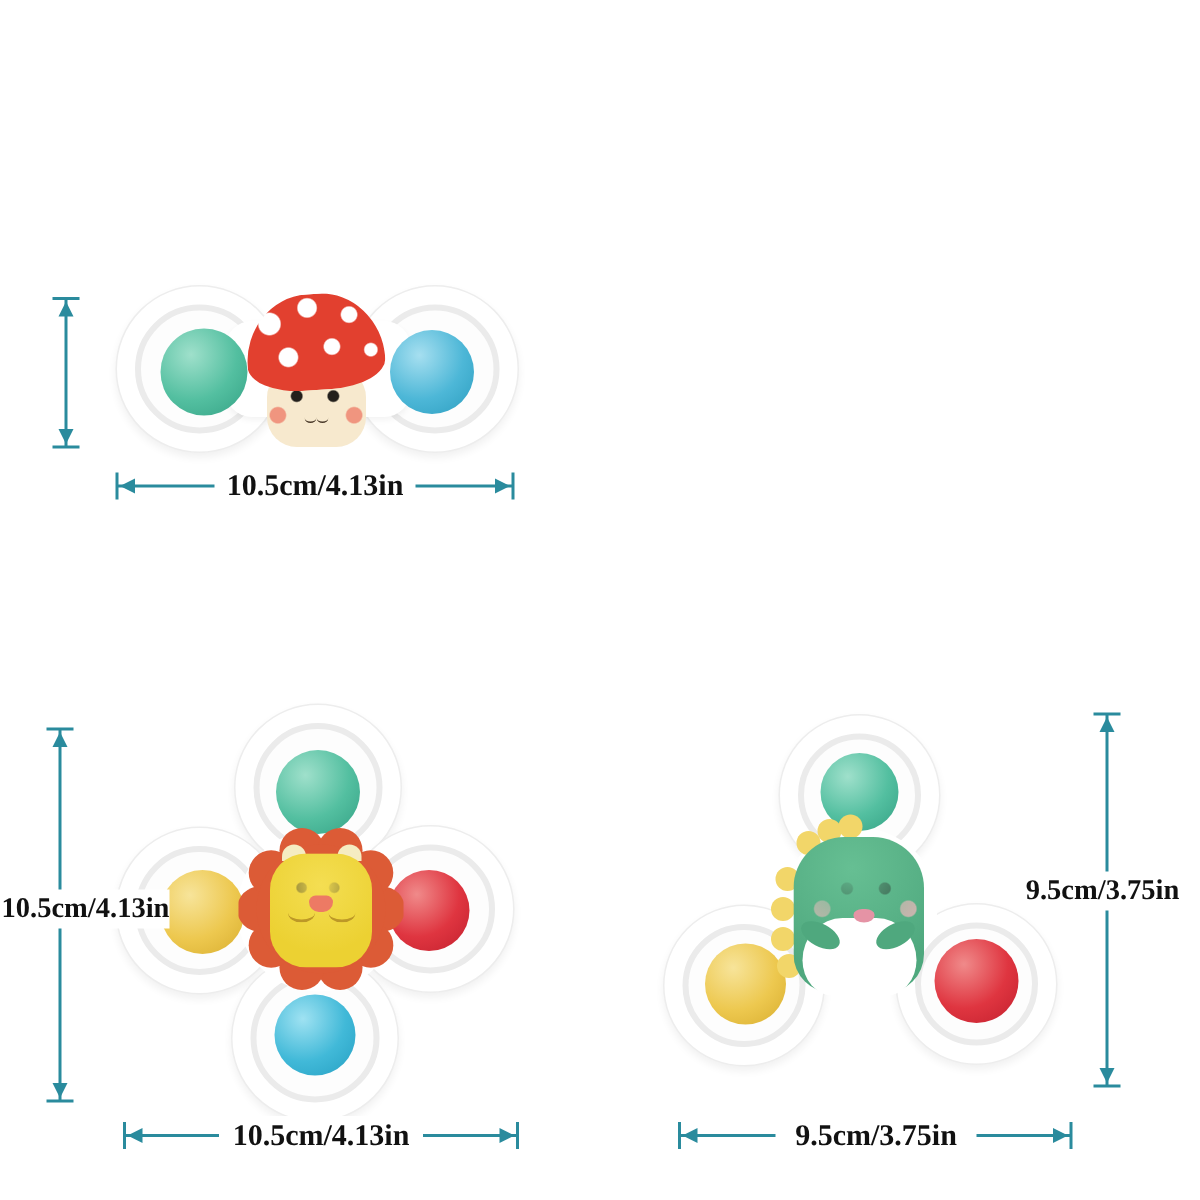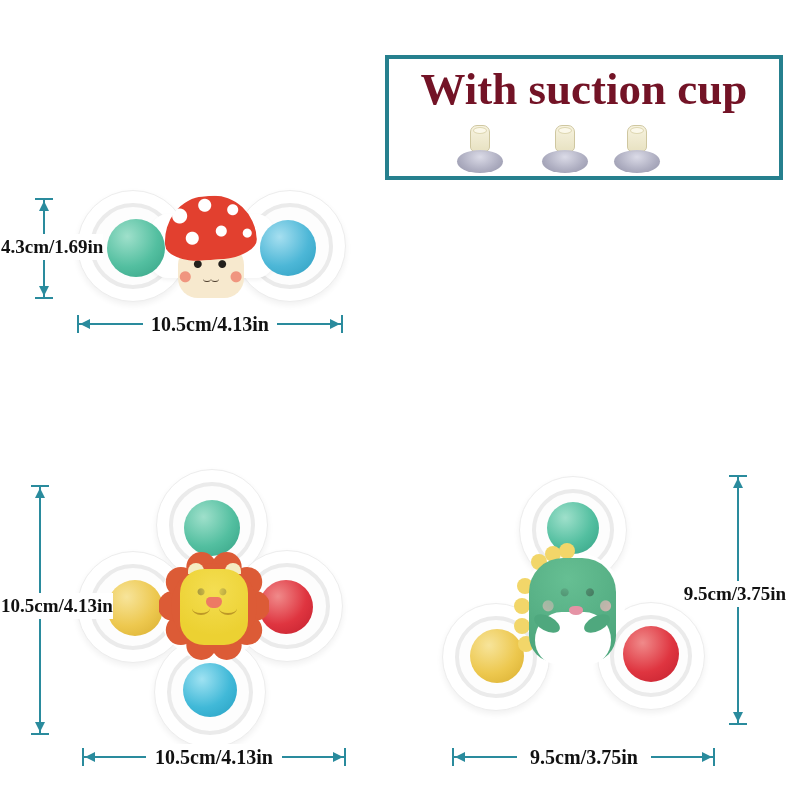--- a/index.html
+++ b/index.html
@@ -111,35 +111,20 @@
   .dim-h .arr.right{right:2px;border-left:10px solid var(--accent-teal);}
 
   .dim-label{position:absolute;z-index:5;background:#fff;text-align:center;
     font-weight:bold;font-size:20px;color:var(--label-text);line-height:26px;height:26px;}
 </style>
 </head>
 <body>
 
 <div id="canvas">
 
-  <div class="badge">
-    <div class="badge-title">With suction cup</div>
-    <div class="sc" style="left:67px;top:66px;">
-      <div class="sc-knob"></div>
-      <div class="sc-base"></div>
-    </div>
-    <div class="sc" style="left:152px;top:66px;">
-      <div class="sc-knob"></div>
-      <div class="sc-base"></div>
-    </div>
-    <div class="sc" style="left:224px;top:66px;">
-      <div class="sc-knob"></div>
-      <div class="sc-base"></div>
-    </div>
-  </div>
 
   <div class="layer">
     <div class="pod" style="left:77px;top:190px;width:112px;height:112px;">
       <div class="ring"></div>
     </div>
     <div class="pod" style="left:234px;top:190px;width:112px;height:112px;">
       <div class="ring"></div>
     </div>
     <div class="bridge" style="left:150px;top:214px;width:124px;height:64px;"></div>
     <div class="ball green" style="left:107px;top:219px;width:58px;height:58px;"></div>
@@ -149,21 +134,20 @@
     <div class="mush-cap"></div>
   </div>
 
   <div class="dim-v" style="left:35px;top:199px;height:99px;">
     <div class="line"></div>
     <div class="tick t"></div>
     <div class="tick b"></div>
     <div class="arr up"></div>
     <div class="arr down"></div>
   </div>
-  <div class="dim-label" style="left:1px;top:234px;width:102px;font-size:19px;">4.3cm/1.69in</div>
 
   <div class="dim-h" style="left:78px;top:315px;width:264px;">
     <div class="line"></div>
     <div class="tick l"></div>
     <div class="tick r"></div>
     <div class="arr left"></div>
     <div class="arr right"></div>
   </div>
   <div class="dim-label" style="left:143px;top:311px;width:134px;">10.5cm/4.13in</div>
 

